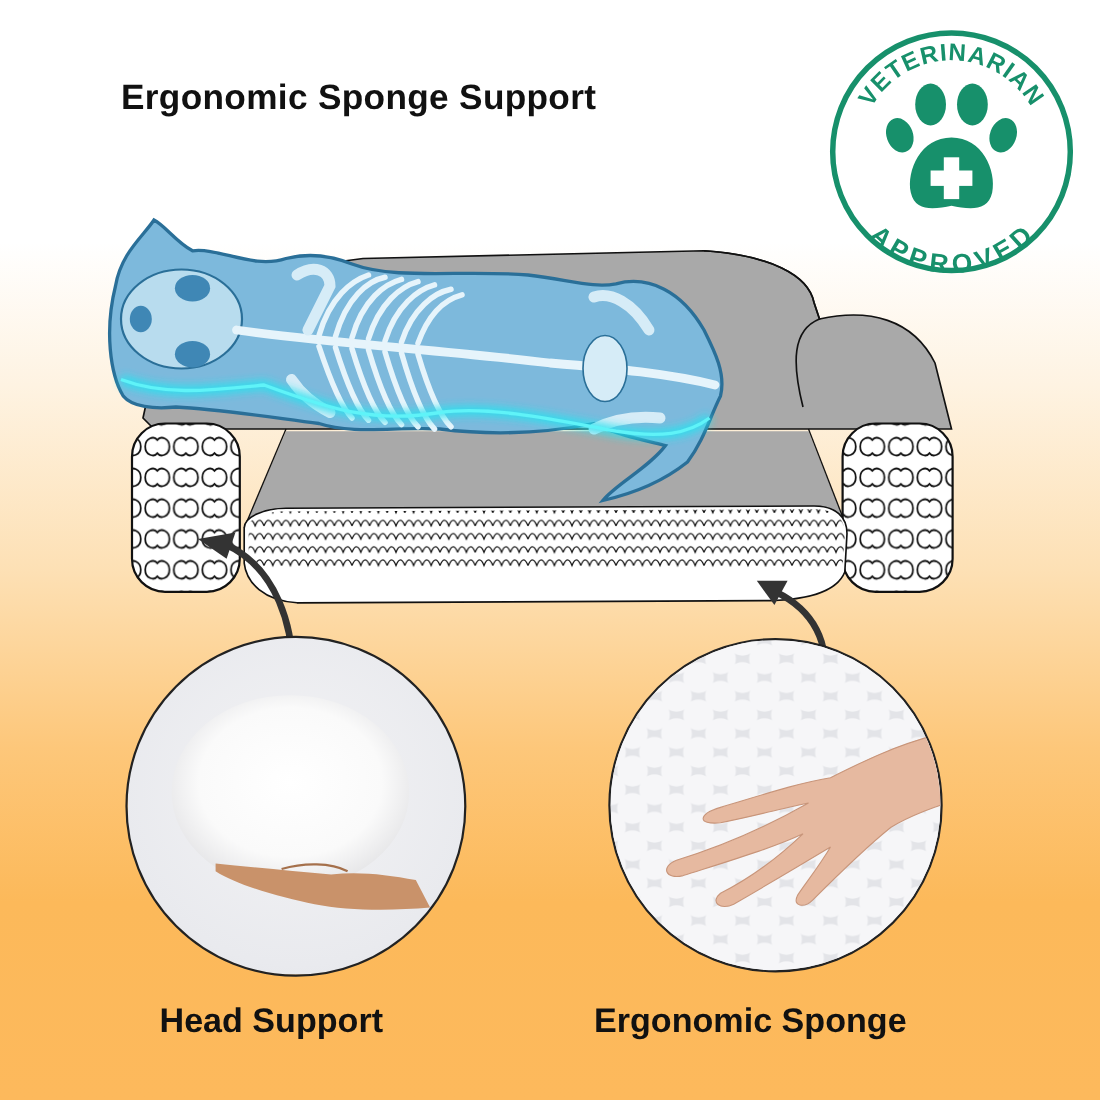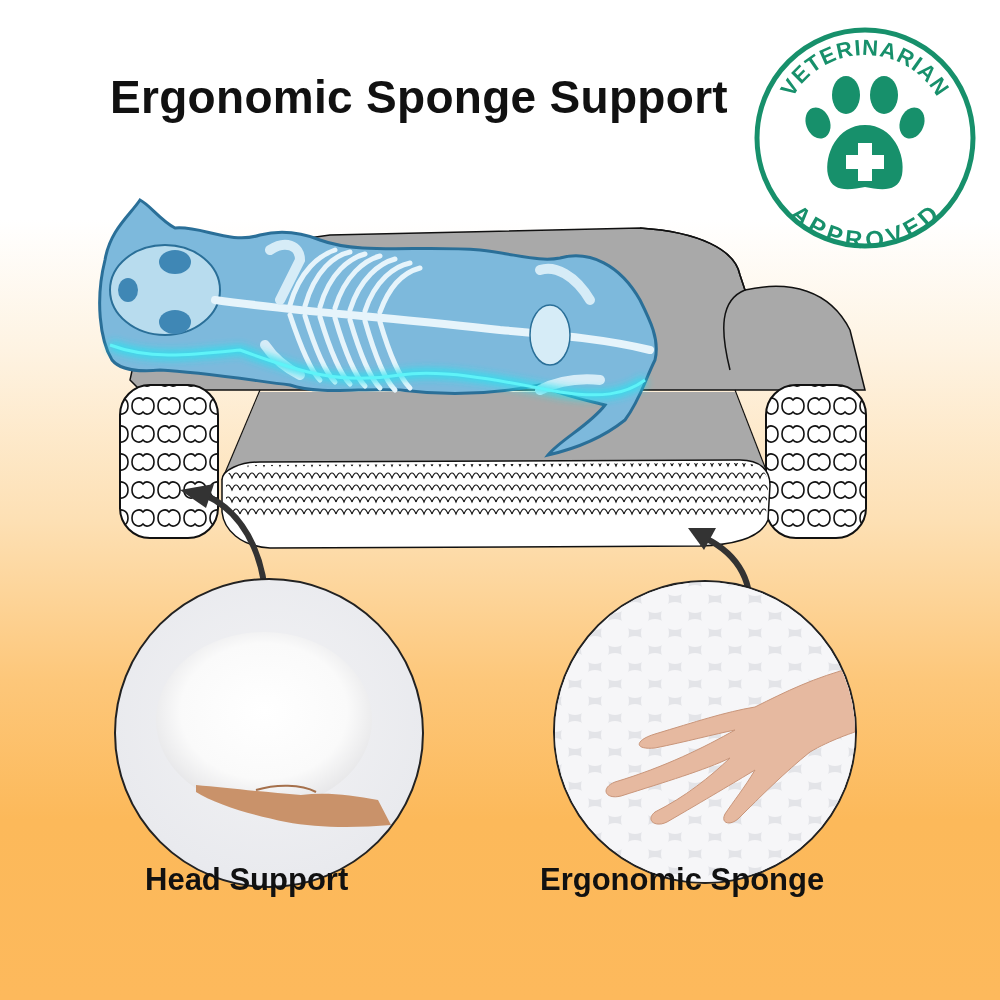--- a/index.html
+++ b/index.html
@@ -3,32 +3,32 @@
 <meta charset="utf-8">
 <style>
   html, body { margin: 0; padding: 0; }
   body {
     width: 1000px; height: 1000px; overflow: hidden; position: relative;
     background: linear-gradient(to bottom, #ffffff 0%, #ffffff 22%, #fef3e2 35%, #fde0b4 52%, #fdc77a 68%, #fcb95a 82%, #fdb95c 100%);
     font-family: "Liberation Sans", "DejaVu Sans", sans-serif;
   }
   .title {
     position: absolute; left: 110px; top: 70px;
-    font-size: 46px; font-weight: bold; color: #111; letter-spacing: 0.3px;
+    font-size: 32px; font-weight: bold; color: #111; letter-spacing: 0.3px;
     white-space: nowrap;
   }
   .badge { position: absolute; left: 752px; top: 25px; width: 226px; height: 226px; }
   .scene { position: absolute; left: 0; top: 0; width: 1000px; height: 1000px; }
   .circle {
     position: absolute; border-radius: 50%; border: 2px solid #222; overflow: hidden;
   }
   .circle-left { left: 114px; top: 578px; width: 306px; height: 306px; background: radial-gradient(circle at 50% 45%, #f3f3f5 0%, #e9eaee 70%, #e2e3e8 100%); }
   .circle-right { left: 553px; top: 580px; width: 300px; height: 300px; background: #e8e9ec; }
   .caption {
-    position: absolute; top: 862px; font-size: 31px; font-weight: bold; color: #111; white-space: nowrap;
+    position: absolute; top: 910px; font-size: 31px; font-weight: bold; color: #111; white-space: nowrap;
   }
   .caption-left { left: 145px; }
   .caption-right { left: 540px; }
 </style>
 </head>
 <body>
 
 <div class="title">Ergonomic Sponge Support</div>
 
 <svg class="badge" viewBox="0 0 226 226">

